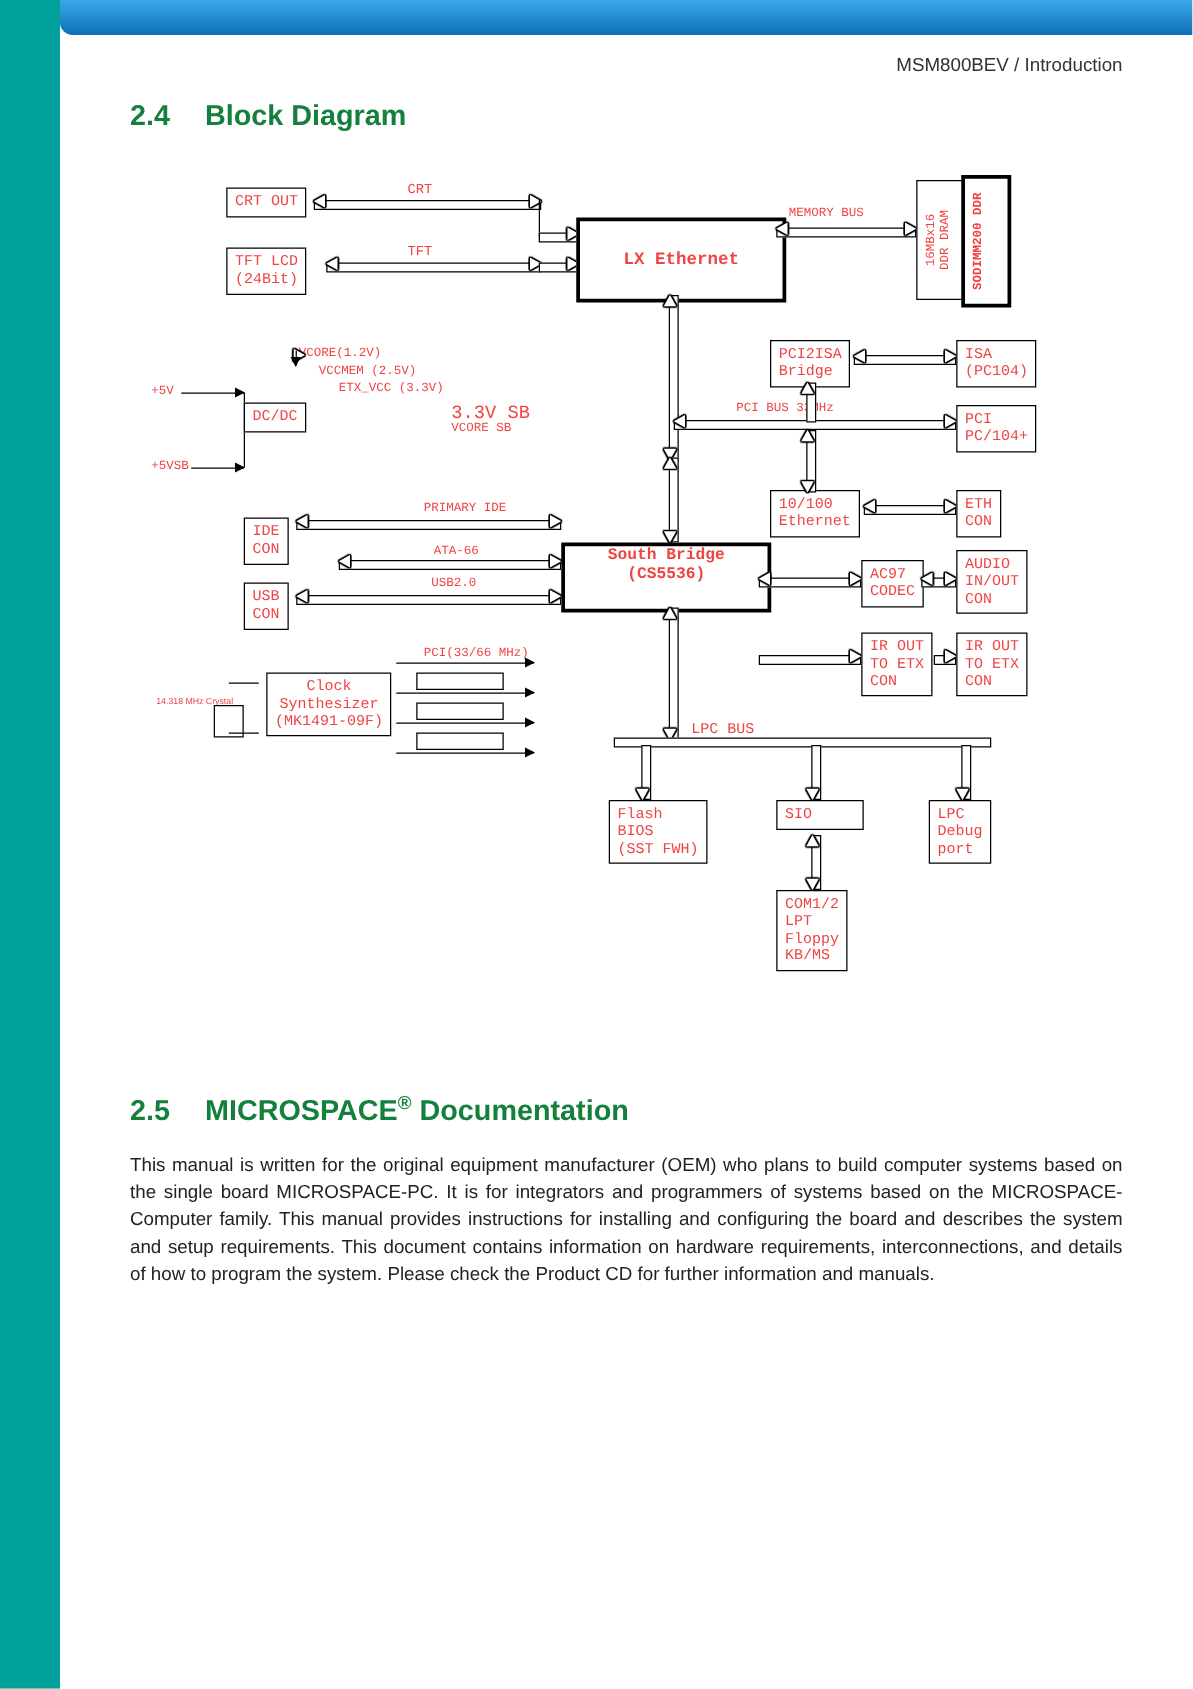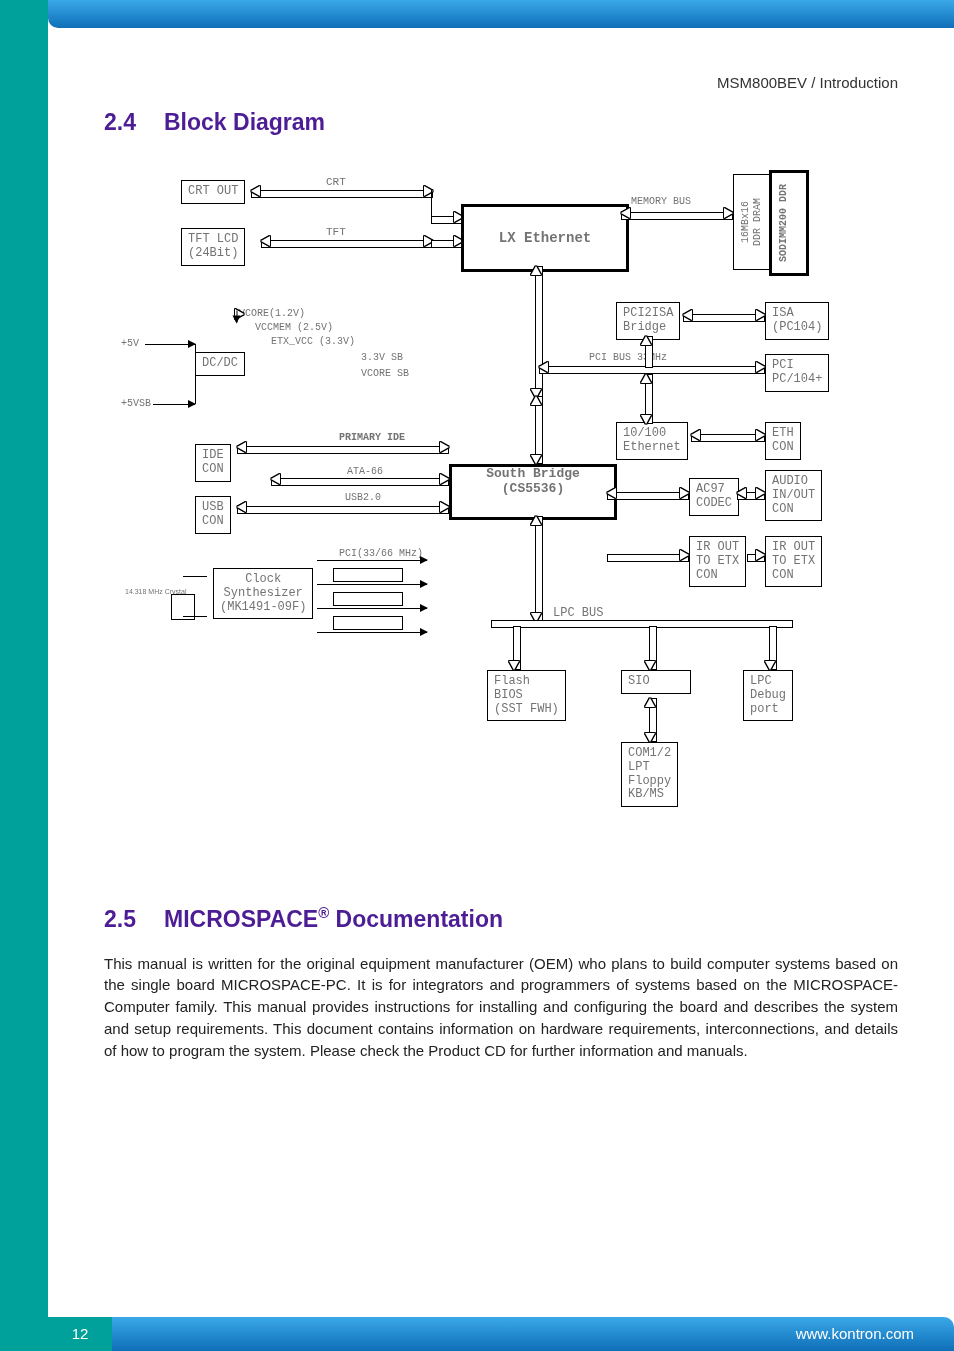--- a/index.html
+++ b/index.html
@@ -18,30 +18,29 @@
   }
   .side-bar {
     position: absolute;
     left: 0; top: 0; bottom: 0;
     width: 48px;
     background: #00a19a;
   }
   .content {
     margin-left: 48px;
     padding: 10px 56px 0 56px;
-    margin-top: 30px;
   }
   .breadcrumb {
     text-align: right;
     font-size: 15px;
     color: #333;
     margin: 6px 0 18px 0;
   }
   h2.section {
-    color: #4c1d95;
+    color: #15803d;
     font-size: 23px;
     font-weight: 700;
     margin: 8px 0 20px 0;
   }
   h3.sub {
     color: #0f6fb8;
     font-size: 17px;
     font-weight: 700;
     margin: 12px 0 10px 0;
   }
@@ -84,21 +83,21 @@
   }
 
   
   .diag {
     position: relative;
     width: 760px;
     height: 720px;
     margin: 8px auto 28px auto;
     font-family: "Courier New", monospace;
     font-size: 12px;
-    color: #737373;
+    color: #ef4444;
   }
   .box {
     position: absolute;
     border: 1px solid #000;
     background: #fff;
     padding: 4px 6px;
     line-height: 1.15;
     white-space: pre;
   }
   .boldbox { border-width: 3px; font-weight: bold; text-align:center; }
@@ -172,21 +171,21 @@
 
       <div class="box vbox" style="left:612px;top:18px;height:86px;width:26px;font-size:10px;">16MBx16
 DDR DRAM</div>
       <div class="box vbox boldbox" style="left:648px;top:14px;height:92px;width:22px;font-size:10px;">SODIMM200 DDR</div>
 
       <div class="busv oarrU oarrD" style="left:414px;top:110px;height:130px;"></div>
 
       <div class="lbl" style="left:118px;top:152px;font-size:10px;">VCORE(1.2V)</div>
       <div class="lbl" style="left:134px;top:166px;font-size:10px;">VCCMEM (2.5V)</div>
       <div class="lbl" style="left:150px;top:180px;font-size:10px;">ETX_VCC (3.3V)</div>
-      <div class="lbl" style="left:240px;top:196px;font-size:10px;">3.3V SB</div>
+      <div class="lbl" style="left:240px;top:196px;font-size:15px;">3.3V SB</div>
       <div class="lbl" style="left:240px;top:212px;font-size:10px;">VCORE SB</div>
       <div class="lbl" style="left:0px;top:182px;font-size:10px;">+5V</div>
       <div class="lbl" style="left:0px;top:242px;font-size:10px;">+5VSB</div>
 
       <div class="hline arrR" style="left:24px;top:188px;width:50px;"></div>
       <div class="hline arrR" style="left:32px;top:248px;width:42px;"></div>
       <div class="vline" style="left:74px;top:188px;height:60px;"></div>
 
       <div class="box" style="left:74px;top:196px;">DC/DC</div>
 
@@ -211,21 +210,21 @@
       <div class="bus oarrL oarrR" style="left:570px;top:278px;width:72px;"></div>
       <div class="box" style="left:644px;top:266px;">ETH
 CON</div>
 
       <div class="box boldbox" style="left:328px;top:308px;width:150px;height:46px;font-size:13px;padding-top:0;text-align:center;">South Bridge
 (CS5536)</div>
       <div class="busv oarrU oarrD" style="left:414px;top:240px;height:66px;"></div>
 
       <div class="box" style="left:74px;top:288px;">IDE
 CON</div>
-      <div class="lbl" style="left:218px;top:276px;font-size:10px;font-weight:bold;">PRIMARY IDE</div>
+      <div class="lbl" style="left:218px;top:276px;font-size:10px;">PRIMARY IDE</div>
       <div class="bus oarrL oarrR" style="left:116px;top:290px;width:210px;"></div>
       <div class="lbl" style="left:226px;top:310px;font-size:10px;">ATA-66</div>
       <div class="bus oarrL oarrR" style="left:150px;top:322px;width:176px;"></div>
 
       <div class="box" style="left:74px;top:340px;">USB
 CON</div>
       <div class="lbl" style="left:224px;top:336px;font-size:10px;">USB2.0</div>
       <div class="bus oarrL oarrR" style="left:116px;top:350px;width:210px;"></div>
 
       <div class="bus oarrL oarrR" style="left:486px;top:336px;width:80px;"></div>
@@ -290,17 +289,13 @@
 KB/MS</div>
     </div>
 
     <h2 class="section">
       <span class="num">2.5</span><span>MICROSPACE</span><sup>®</sup><span> Documentation</span>
     </h2>
 
     <p class="body-text">This manual is written for the original equipment manufacturer (OEM) who plans to build computer systems based on the single board MICROSPACE-PC. It is for integrators and programmers of systems based on the MICROSPACE-Computer family. This manual provides instructions for installing and configuring the board and describes the system and setup requirements. This document contains information on hardware requirements, interconnections, and details of how to program the system. Please check the Product CD for further information and manuals.</p>
   </div>
 
-  <div class="footer">
-    <span class="pg">12</span>
-    <span class="url">www.kontron.com</span>
-  </div>
 </div>
 
 </body></html>

